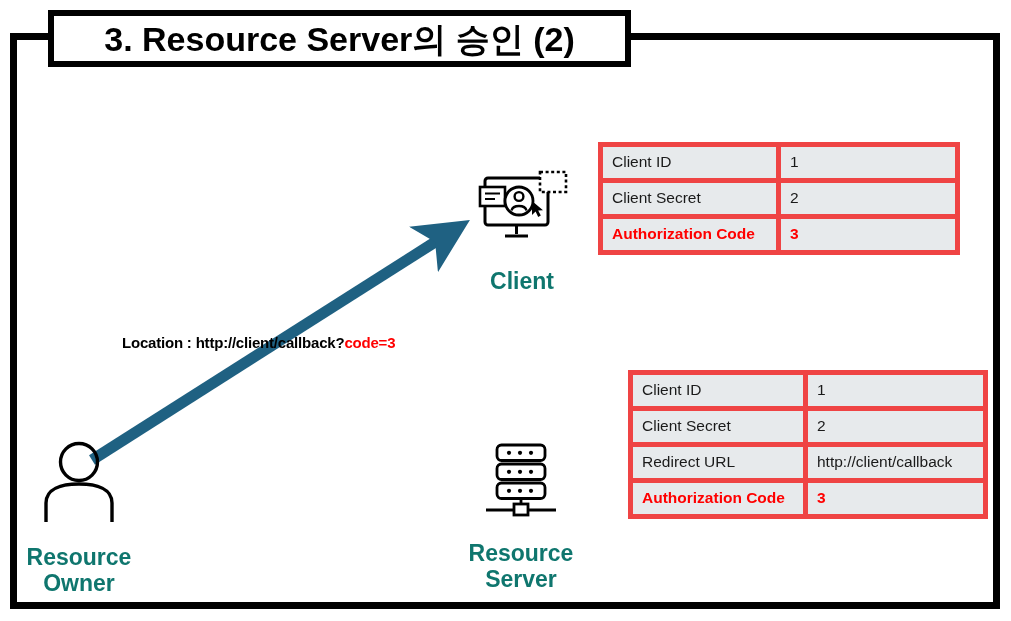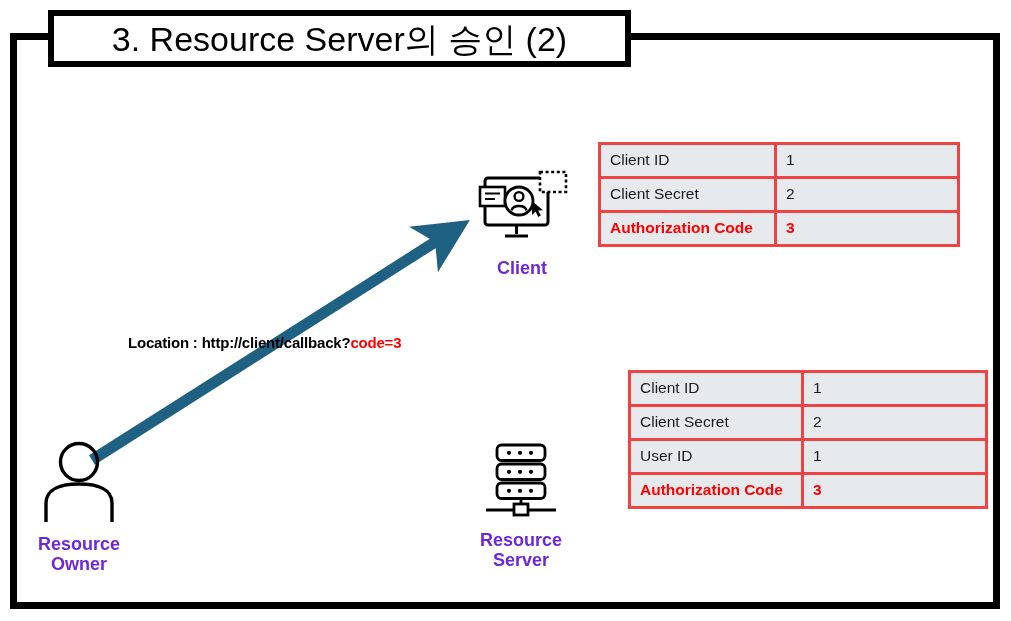--- a/index.html
+++ b/index.html
@@ -37,37 +37,37 @@
     height: 57px;
     border: 6px solid #000000;
     background: #ffffff;
     box-sizing: border-box;
     display: flex;
     align-items: center;
     justify-content: center;
   }
   .title-text {
     font-size: 34px;
-    font-weight: 400;
+    font-weight: 700;
     letter-spacing: 0px;
     white-space: nowrap;
     line-height: 1;
     color: #000000;
   }
 
   
   .kv-table {
     position: absolute;
     border-collapse: collapse;
     background: #e7eaec;
     font-size: 15.5px;
     table-layout: fixed;
   }
   .kv-table td {
-    border: 3px solid #ef4444;
+    border: 5px solid #ef4444;
     background: #e7eaec;
     padding: 6px 9px;
     vertical-align: top;
     color: #1a1a1a;
     font-weight: 400;
     line-height: 1.22;
   }
   .kv-table td.key { width: 155px; }
   .kv-table tr.highlight td {
     color: #ff0000;
@@ -96,44 +96,44 @@
     left: 70px;
     top: 215px;
     width: 420px;
     height: 260px;
     overflow: visible;
   }
 
   
   .arrow-label {
     position: absolute;
-    left: 128px;
+    left: 122px;
     top: 334px;
     font-size: 15px;
     font-weight: bold;
     white-space: nowrap;
     letter-spacing: -0.2px;
     color: #000000;
   }
   .arrow-label .red {
     color: #ff0000;
     font-weight: bold;
   }
 
   
   .node {
     position: absolute;
     text-align: center;
   }
   .node-label {
-    font-size: 18px;
+    font-size: 23px;
     font-weight: bold;
     line-height: 1.12;
-    color: #6d28d9;
-    margin-top: 10px;
+    color: #0f766e;
+    margin-top: 21px;
     white-space: pre-line;
   }
 
   #node-owner  { left: 8px;   top: 440px; width: 142px; }
   #node-client { left: 462px; top: 168px; width: 120px; }
   #node-server { left: 452px; top: 440px; width: 138px; }
 
   .icon-svg { display: block; margin: 0 auto; }
 </style>
 </head>
@@ -232,21 +232,21 @@
   <tbody>
       <tr>
         <td class="key">Client ID</td>
         <td class="">1</td>
       </tr>
       <tr>
         <td class="key">Client Secret</td>
         <td class="">2</td>
       </tr>
       <tr>
-        <td class="key">User ID</td>
-        <td class="">1</td>
+        <td class="key">Redirect URL</td>
+        <td class="">http://client/callback</td>
       </tr>
       <tr class="highlight">
         <td class="key cell-pad-tall">Authorization Code</td>
         <td class="cell-pad-tall">3</td>
       </tr>
     </tbody>
 </table>
 
 </body></html>

